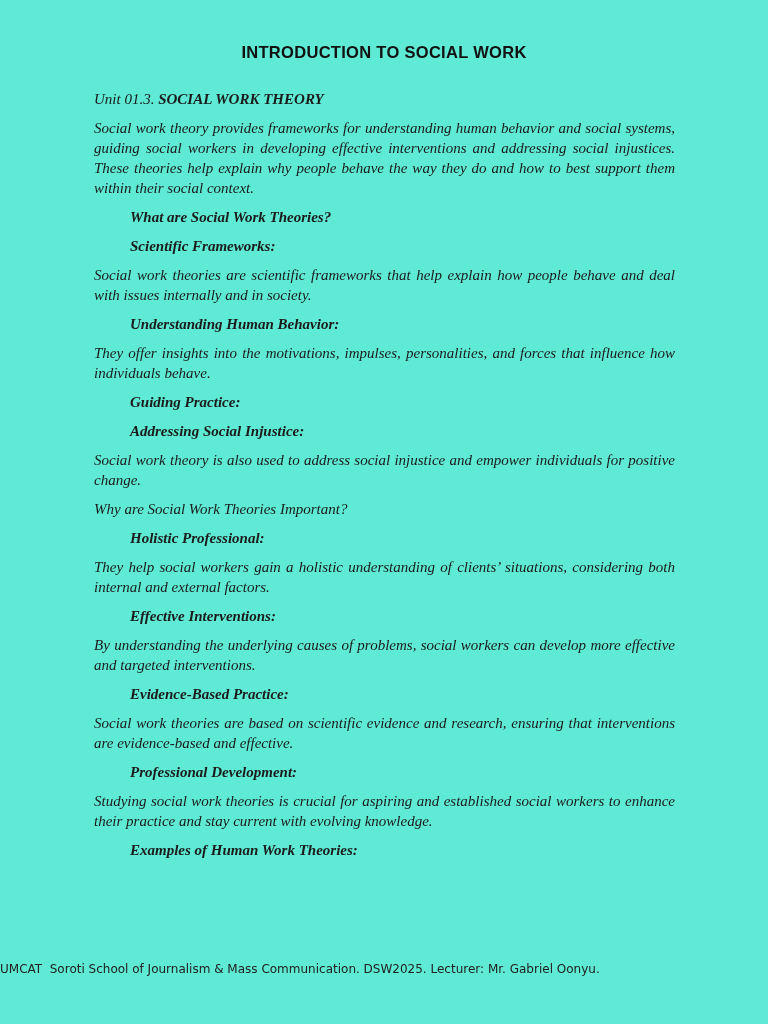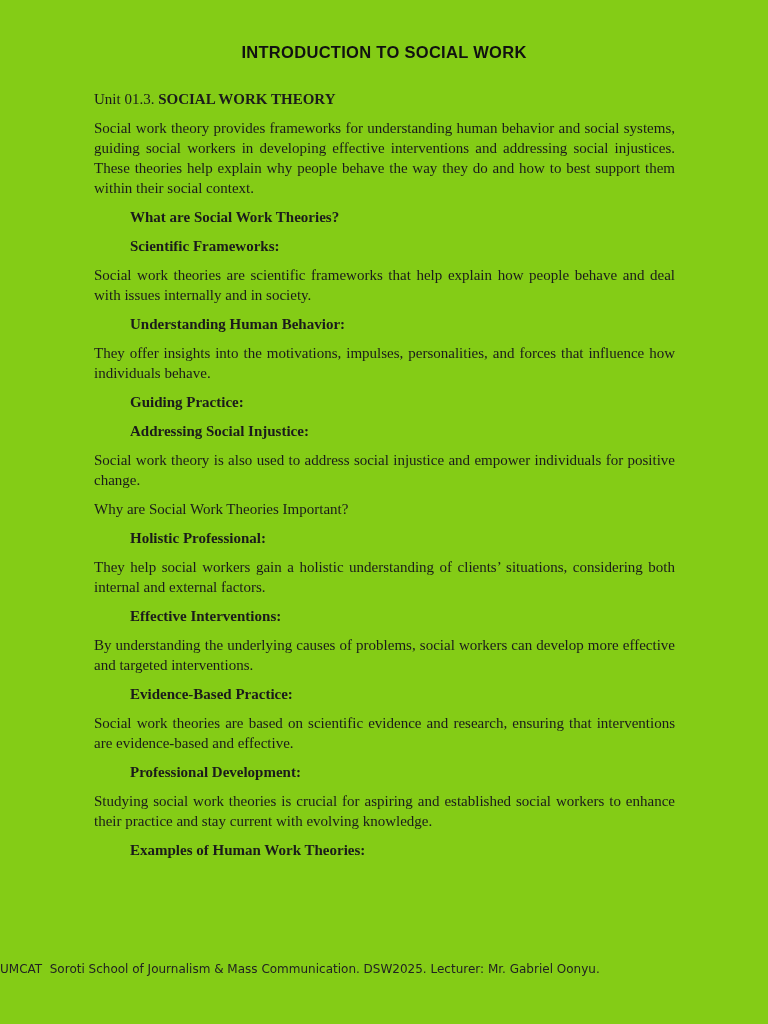--- a/index.html
+++ b/index.html
@@ -1,21 +1,21 @@
 <!DOCTYPE html>
 <html><head>
 <meta charset="utf-8">
 <style>
   * { margin: 0; padding: 0; box-sizing: border-box; }
   html, body { background: #ffffff; }
   .page {
     position: relative;
     width: 768px;
     height: 1024px;
-    background: #84cc16;
+    background: #5eead4;
     overflow: hidden;
     font-family: "Liberation Serif", serif;
     color: #1b1b1b;
   }
   .doc-title {
     padding-top: 42px;
     text-align: center;
     font-family: "Liberation Sans", sans-serif;
     font-weight: bold;
     font-size: 16.5px;
@@ -23,21 +23,21 @@
     letter-spacing: 0.3px;
     color: #111111;
   }
   .content {
     padding: 27px 93px 0 94px;
     font-size: 15px;
     line-height: 20px;
   }
   .unit-line { margin: 0 0 9px 0; }
   .unit-line b { font-weight: bold; }
-  .content p { margin: 0 0 9px 0; }
+  .content p { margin: 0 0 9px 0; font-style: italic; }
   .content p.paragraph { text-align: justify; }
   .content p.heading { font-weight: bold; margin-left: 36px; }
   .content p.plain { font-weight: normal; }
   .doc-footer {
     position: absolute;
     left: 0;
     right: 0;
     top: 962px;
     text-align: left;
     font-family: "DejaVu Sans", sans-serif;

